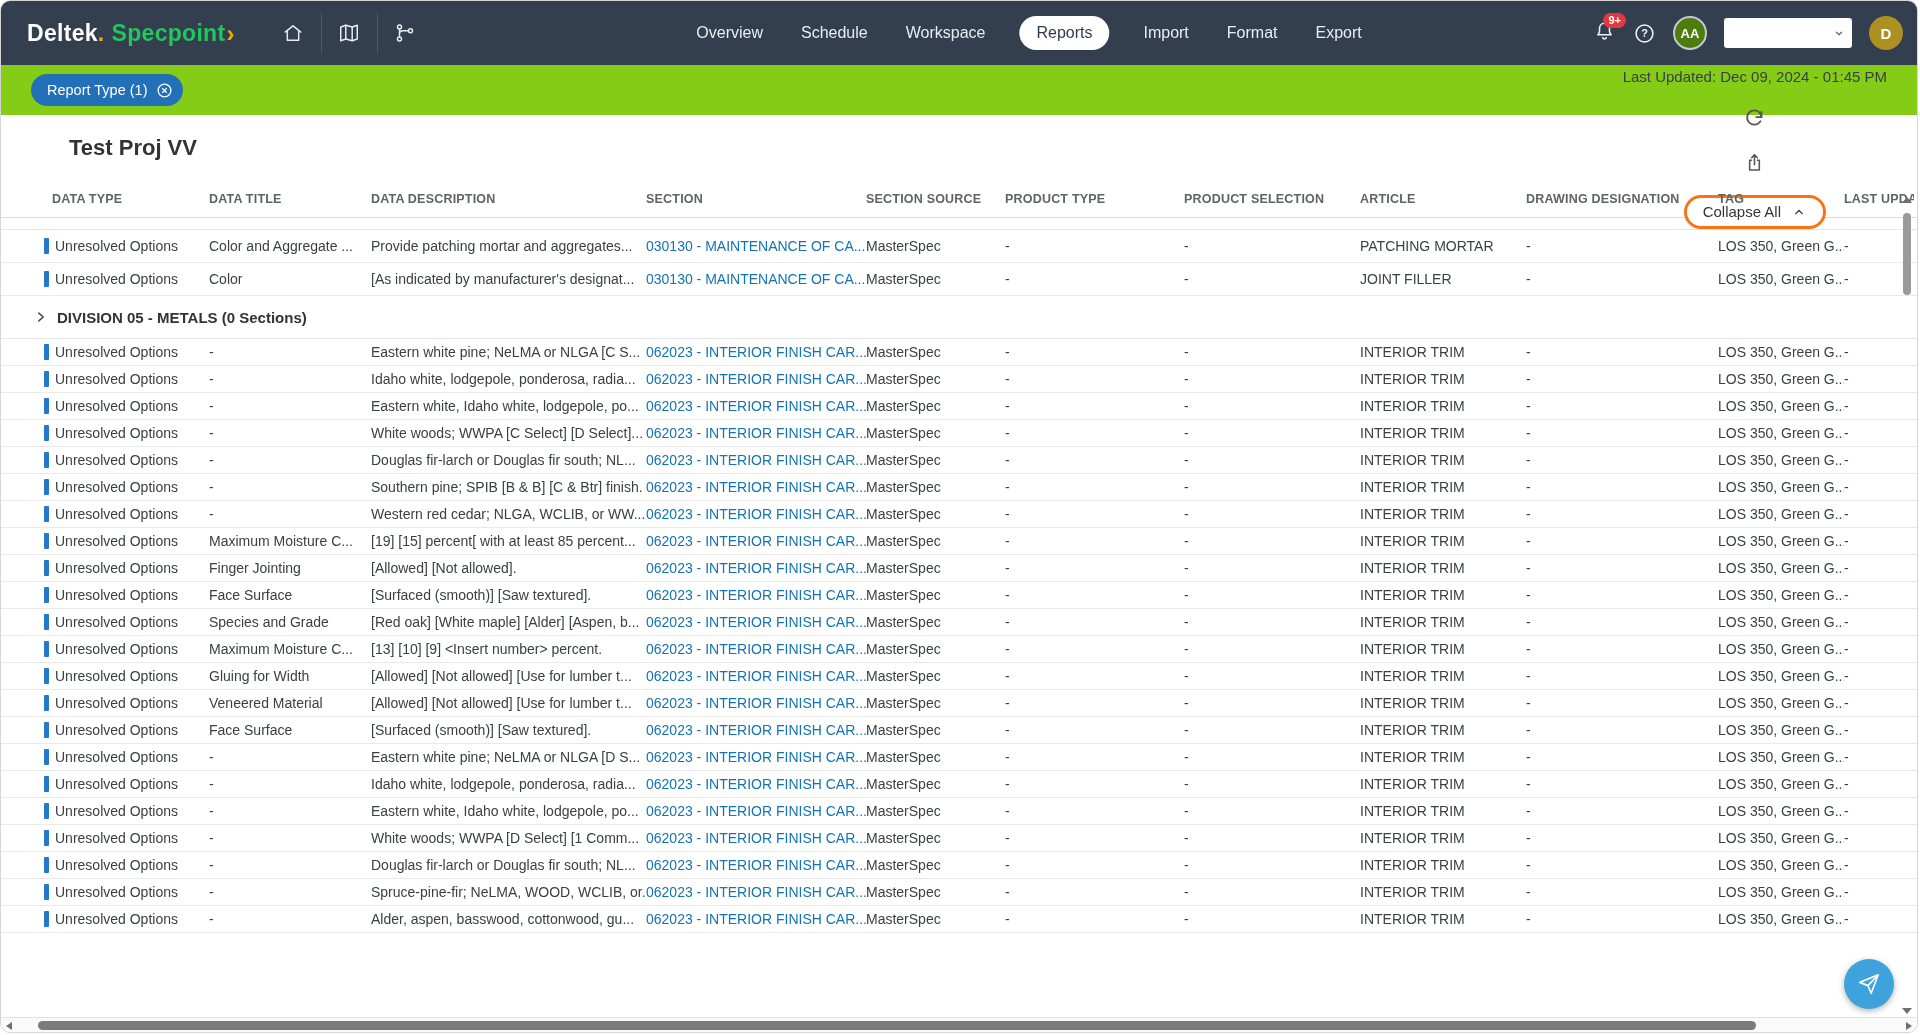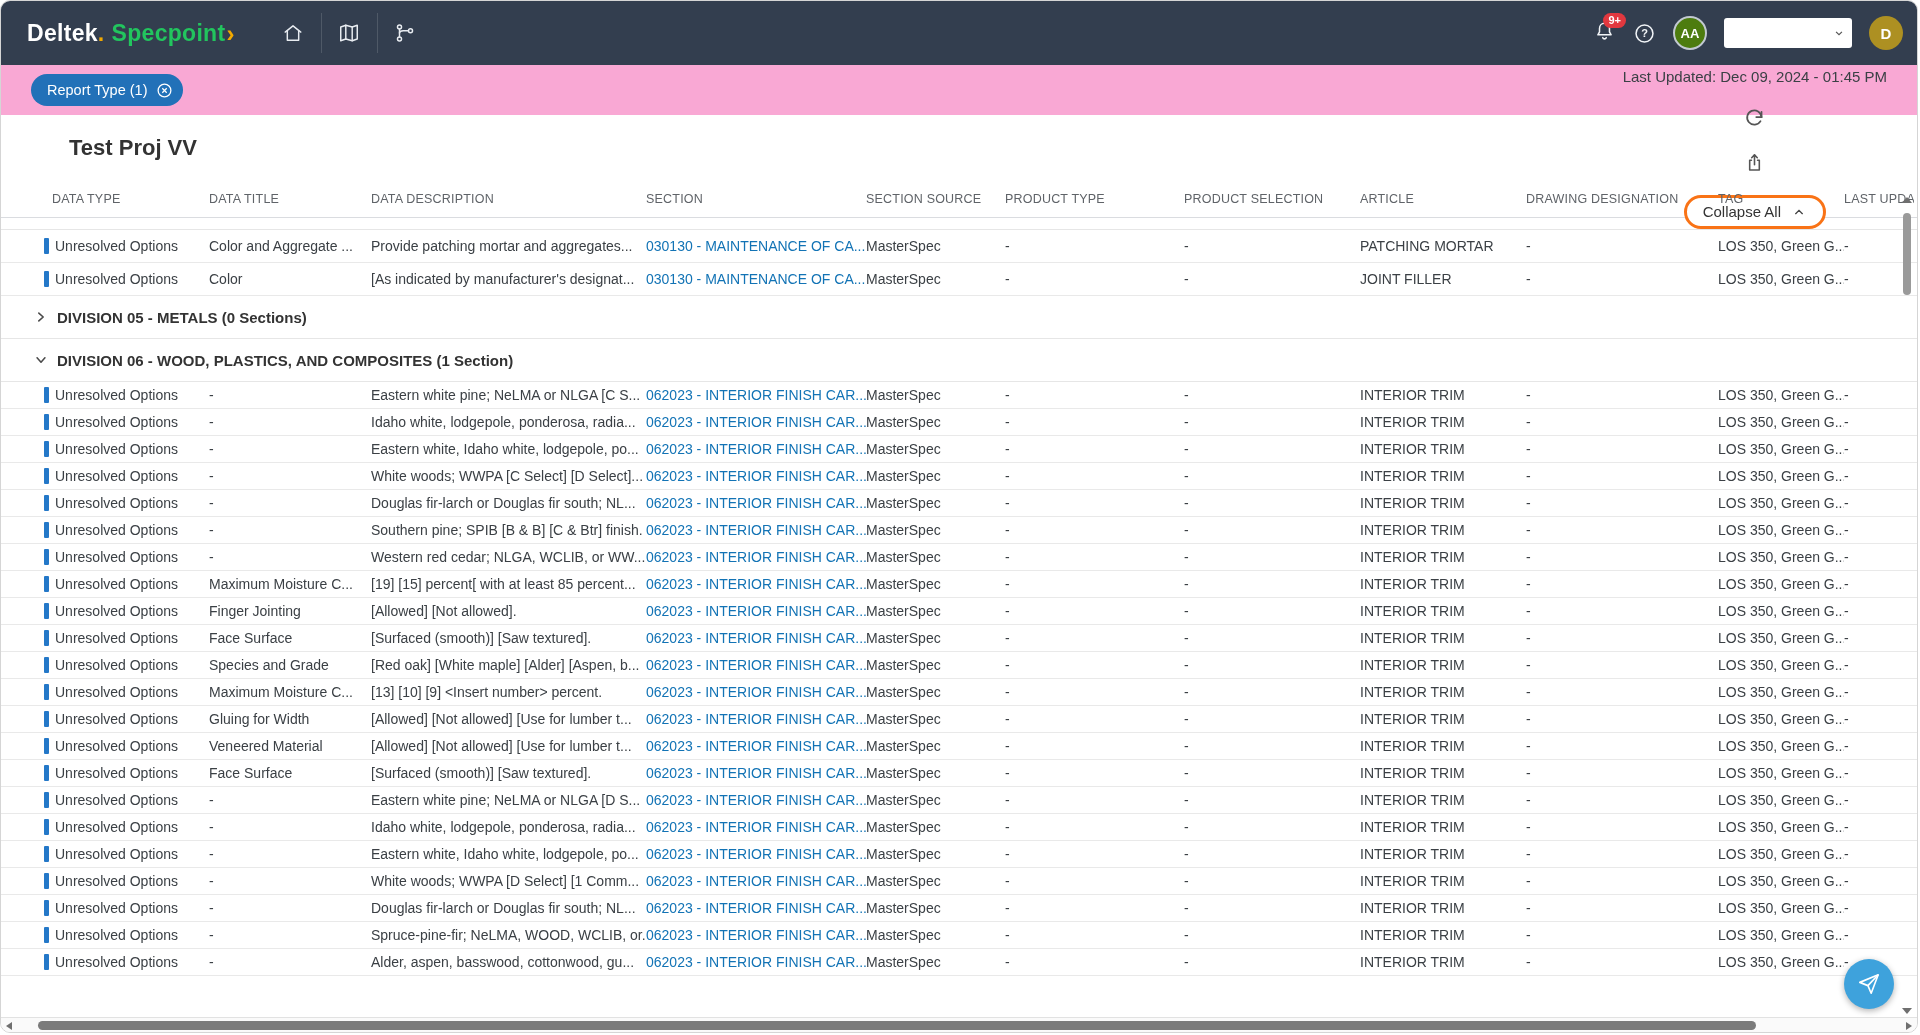--- a/index.html
+++ b/index.html
@@ -29,21 +29,21 @@
   .help-btn { cursor: pointer; display: flex; }
   .avatar { width: 34px; height: 34px; border-radius: 50%; display: flex; align-items: center; justify-content: center;
             color: #fff; font-size: 13px; font-weight: 700; cursor: pointer; flex: none; }
   .avatar-aa { background: #4d7c0f; border: 2px solid #c2c9d1; }
   .avatar-d  { background: #ad9022; font-size: 15px; }
   .account-dropdown { width: 128px; height: 30px; background: #fff; border-radius: 3px; display: flex; align-items: center;
                       justify-content: flex-end; padding-right: 6px; cursor: pointer; }
   .account-dropdown svg { width: 14px; height: 14px; stroke: #555; fill: none; stroke-width: 2; }
 
   
-  .filter-bar { height: 50px; background: #f9a8d4; display: flex; align-items: center; padding-left: 30px; }
+  .filter-bar { height: 50px; background: #84cc16; display: flex; align-items: center; padding-left: 30px; }
   .chip { height: 32px; background: #2271b8; border-radius: 17px; display: flex; align-items: center; gap: 9px;
           padding: 0 10px 0 16px; color: #fff; font-size: 14.5px; font-weight: 500; cursor: pointer; }
   .chip-x { display: flex; cursor: pointer; }
   .chip-x svg { width: 17px; height: 17px; stroke: #fff; fill: none; stroke-width: 1.5; }
 
   
   .title-row { height: 66px; display: flex; align-items: center; padding: 0 30px 0 20px; background: #fff; margin-left: 48px; }
   .page-title { font-size: 22px; font-weight: 700; color: #333; }
   .title-right { margin-left: auto; display: flex; align-items: center; gap: 20px; flex-direction: column; }
   .last-updated { font-size: 15px; color: #3b4045; }
@@ -51,21 +51,21 @@
   .icon-btn svg { width: 21px; height: 21px; }
   .collapse-btn { display: flex; align-items: center; gap: 10px; height: 34px; padding: 0 16px; background: #fff;
                   border: 3px solid #f97316; border-radius: 18px; font-size: 15px; color: #333; font-weight: 500;
                   cursor: pointer; font-family: inherit; }
   .collapse-btn svg { width: 16px; height: 16px; stroke: #444; fill: none; stroke-width: 2; stroke-linecap: round; }
 
   
   .thead, .trow { display: grid; grid-template-columns: 165px 162px 275px 220px 139px 179px 176px 166px 192px 126px 70px;
                   align-items: center; padding-left: 43px; }
   .thead { height: 37px; border-bottom: 1px solid #dadce0; }
-  .hcell { font-size: 12.5px; font-weight: 400; color: #5f6368; letter-spacing: .2px; white-space: nowrap;
+  .hcell { font-size: 12.5px; font-weight: 700; color: #5f6368; letter-spacing: .2px; white-space: nowrap;
            overflow: hidden; padding-right: 26px; cursor: pointer; }
   .hcell.h0 { padding-left: 8px; }
   .tbody { height: 800px; overflow: hidden; }
   .tbody::before { content: ""; display: block; height: 11px; border-bottom: 1px solid #e6e6e6; }
   .trow { height: 27px; border-bottom: 1px solid #e9e9e9; cursor: pointer; }
   .tbody > .trow:nth-child(-n+2) { height: 33px; }
   .cell { font-size: 14px; color: #3b4045; white-space: nowrap; overflow: hidden; padding-right: 12px; }
   .cell.c0 { display: flex; align-items: center; gap: 6px; overflow: hidden; }
   .accent { width: 5px; height: 16px; background: #2478c8; border-radius: 1px; flex: none; }
   .cell.link { color: #1273b5; }
@@ -125,20 +125,29 @@
         <svg viewBox="0 0 24 24">
             <circle cx="6" cy="5.5" r="2.2"></circle>
             <circle cx="6" cy="18.5" r="2.2"></circle>
             <circle cx="18" cy="9.5" r="2.2"></circle>
             <path d="M6 7.7 V16.3"></path>
             <path d="M6 12 C6 9.5 8 9.5 10 9.5 H15.8"></path>
           </svg>
       </div>
     </div>
 
+    <nav class="main-nav">
+      <a class="nav-item">Overview</a>
+      <a class="nav-item">Schedule</a>
+      <a class="nav-item">Workspace</a>
+      <a class="nav-item active">Reports</a>
+      <a class="nav-item">Import</a>
+      <a class="nav-item">Format</a>
+      <a class="nav-item">Export</a>
+    </nav>
 
     <div class="nav-right">
       <div class="bell-wrap">
         <svg viewBox="0 0 24 24">
             <path d="M12 3.5 c-3 0-5.2 2.3-5.2 5.3 v3.7 l-1.7 3 h13.8 l-1.7-3 v-3.7 c0-3-2.2-5.3-5.2-5.3 Z"></path>
             <path d="M10.2 18.4 a1.9 1.9 0 0 0 3.6 0"></path>
           </svg>
         <span class="badge">9+</span>
       </div>
       <div class="help-btn">
@@ -251,28 +260,20 @@
 
   <div class="grow">
     <span class="gchev">
       <svg viewBox="0 0 16 16">
               <polyline points="5.5 3.5 10.5 8 5.5 12.5"></polyline>
             </svg>
     </span>
     <span class="glabel">DIVISION 05 - METALS (0 Sections)</span>
   </div>
 
-  <div class="grow expanded">
-    <span class="gchev">
-      <svg viewBox="0 0 16 16">
-              <polyline points="5.5 3.5 10.5 8 5.5 12.5"></polyline>
-            </svg>
-    </span>
-    <span class="glabel">DIVISION 06 - WOOD, PLASTICS, AND COMPOSITES (1 Section)</span>
-  </div>
 
   <div class="trow">
     <div class="cell c0">
       <span class="accent"></span>
       <span class="cellv">Unresolved Options</span>
     </div>
     <div class="cell cellv">-</div>
     <div class="cell cellv">Eastern white pine; NeLMA or NLGA [C S...</div>
     <div class="cell cellv link">062023 - INTERIOR FINISH CAR...</div>
     <div class="cell cellv">MasterSpec</div>

